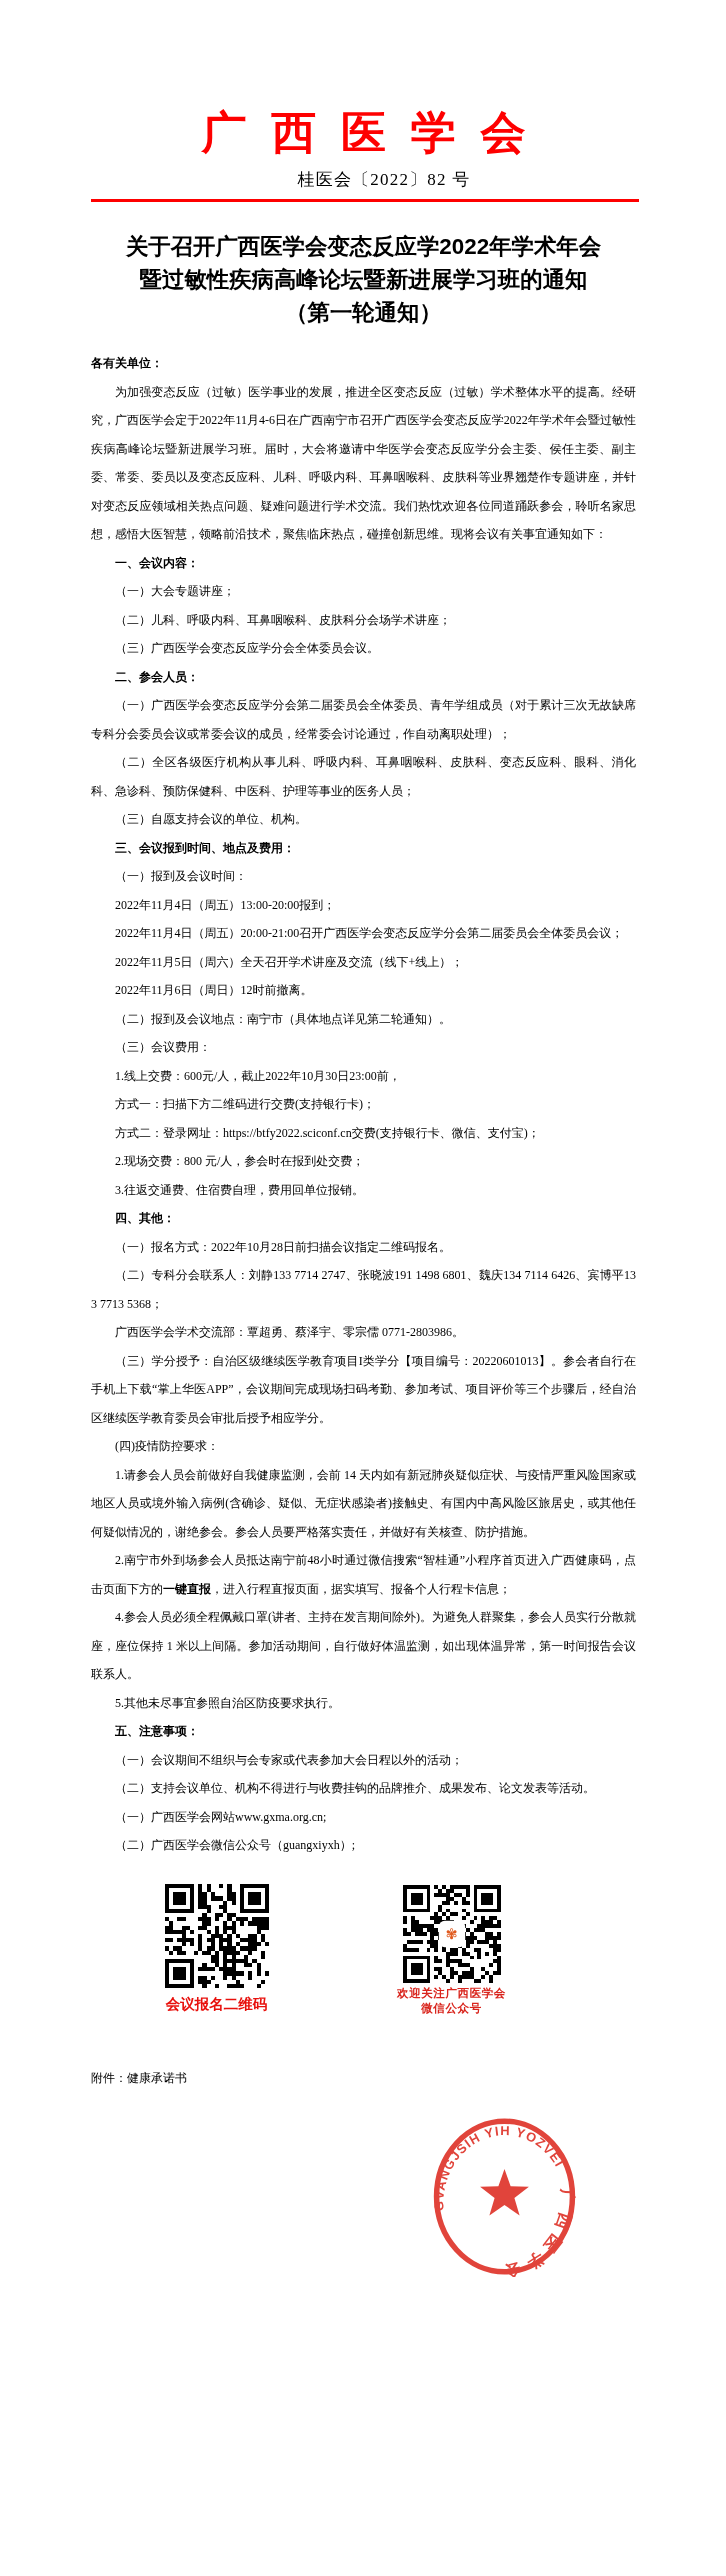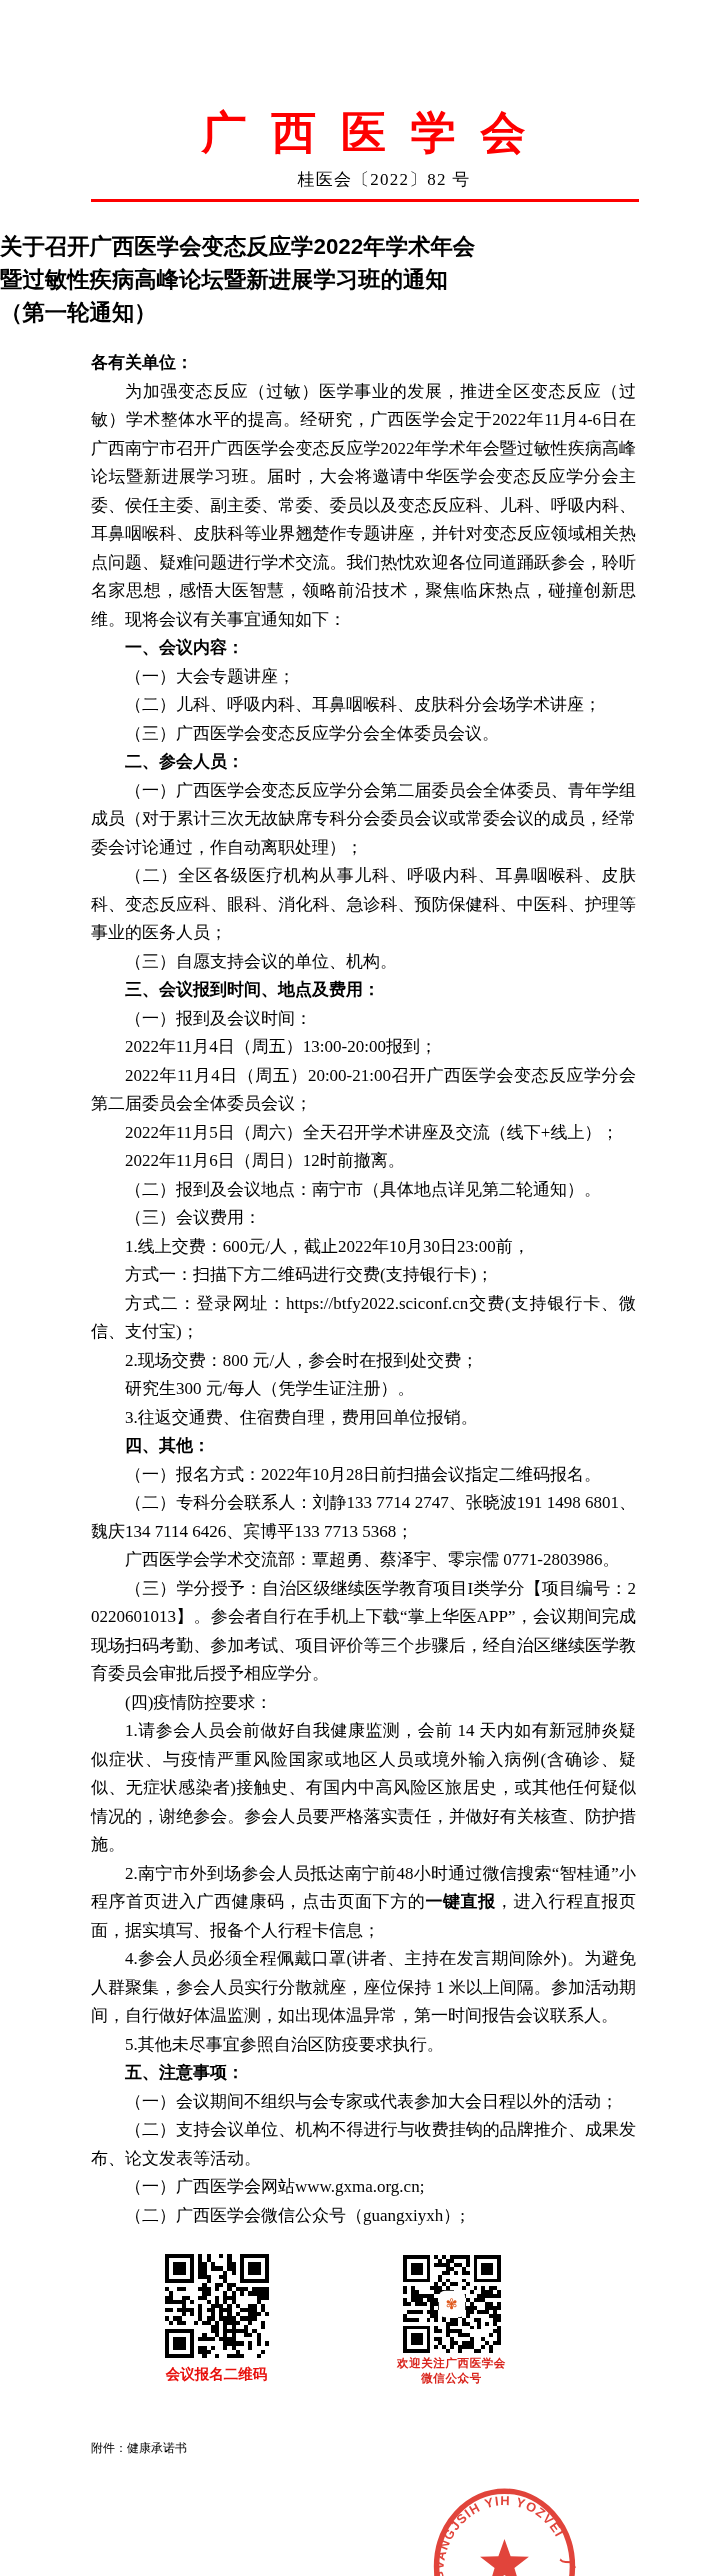--- a/index.html
+++ b/index.html
@@ -11,28 +11,28 @@
   
   .org-name{
     padding-top:110px;text-align:center;color:#fe0000;
     font-size:45px;font-weight:700;line-height:1.05;
     letter-spacing:0.55em;text-indent:0.55em;white-space:nowrap;
   }
   .doc-number{text-align:center;font-size:17px;margin-top:11px;letter-spacing:1.2px;padding-left:41px;}
   .red-line{height:3px;background:#fe0000;margin:7.3px 88px 0 91px;}
   
   .doc-title{
-    margin-top:28px;font-weight:700;
+    margin-top:28px;text-align:center;font-weight:700;
     font-size:22.4px;line-height:33px;
     font-family:"Liberation Sans","DejaVu Sans",sans-serif;
   }
   
   .content{margin:20.6px 91px 0 91px;}
   .para{
-    margin:0;font-size:17px;line-height:28.5px;
+    margin:0;font-size:12px;line-height:28.5px;
     text-align:justify;text-indent:2em;word-break:break-all;
   }
   .para.no-indent{text-indent:0;}
   .para.bold{font-weight:700;font-family:"Liberation Sans","DejaVu Sans",sans-serif;}
   .para b{font-weight:700;font-family:"Liberation Sans","DejaVu Sans",sans-serif;}
   
   .qr-row{position:relative;height:151px;margin:24px 91px 0 91px;}
   .qr-block{position:absolute;top:0;text-align:center;}
   .qr-block.left{left:71px;width:109px;}
   .qr-block.right{left:306px;width:109px;top:1.2px;}
@@ -89,21 +89,20 @@
       <p class="para"><span>2022年11月4日（周五）13:00-20:00报到；</span></p>
       <p class="para"><span>2022年11月4日（周五）20:00-21:00召开广西医学会变态反应学分会第二届委员会全体委员会议；</span></p>
       <p class="para"><span>2022年11月5日（周六）全天召开学术讲座及交流（线下+线上）；</span></p>
       <p class="para"><span>2022年11月6日（周日）12时前撤离。</span></p>
       <p class="para"><span>（二）报到及会议地点：南宁市（具体地点详见第二轮通知）。</span></p>
       <p class="para"><span>（三）会议费用：</span></p>
       <p class="para"><span>1.线上交费：600元/人，截止2022年10月30日23:00前，</span></p>
       <p class="para"><span>方式一：扫描下方二维码进行交费(支持银行卡)；</span></p>
       <p class="para"><span>方式二：登录网址：https://btfy2022.sciconf.cn交费(支持银行卡、微信、支付宝)；</span></p>
       <p class="para"><span>2.现场交费：800 元/人，参会时在报到处交费；</span></p>
-      <p class="para"><span>研究生300 元/每人（凭学生证注册）。</span></p>
       <p class="para"><span>3.往返交通费、住宿费自理，费用回单位报销。</span></p>
       <p class="para bold"><span>四、其他：</span></p>
       <p class="para"><span>（一）报名方式：2022年10月28日前扫描会议指定二维码报名。</span></p>
       <p class="para"><span>（二）专科分会联系人：刘静133 7714 2747、张晓波191 1498 6801、魏庆134 7114 6426、宾博平133 7713 5368；</span></p>
       <p class="para"><span>广西医学会学术交流部：覃超勇、蔡泽宇、零宗儒 0771-2803986。</span></p>
       <p class="para"><span>（三）学分授予：自治区级继续医学教育项目I类学分【项目编号：20220601013】。参会者自行在手机上下载“掌上华医APP”，会议期间完成现场扫码考勤、参加考试、项目评价等三个步骤后，经自治区继续医学教育委员会审批后授予相应学分。</span></p>
       <p class="para"><span>(四)疫情防控要求：</span></p>
       <p class="para"><span>1.请参会人员会前做好自我健康监测，会前 14 天内如有新冠肺炎疑似症状、与疫情严重风险国家或地区人员或境外输入病例(含确诊、疑似、无症状感染者)接触史、有国内中高风险区旅居史，或其他任何疑似情况的，谢绝参会。参会人员要严格落实责任，并做好有关核查、防护措施。</span></p>
       <p class="para"><span>2.南宁市外到场参会人员抵达南宁前48小时通过微信搜索“智桂通”小程序首页进入广西健康码，点击页面下方的</span><b>一键直报</b><span>，进入行程直报页面，据实填写、报备个人行程卡信息；</span></p>
       <p class="para"><span>4.参会人员必须全程佩戴口罩(讲者、主持在发言期间除外)。为避免人群聚集，参会人员实行分散就座，座位保持 1 米以上间隔。参加活动期间，自行做好体温监测，如出现体温异常，第一时间报告会议联系人。</span></p>

